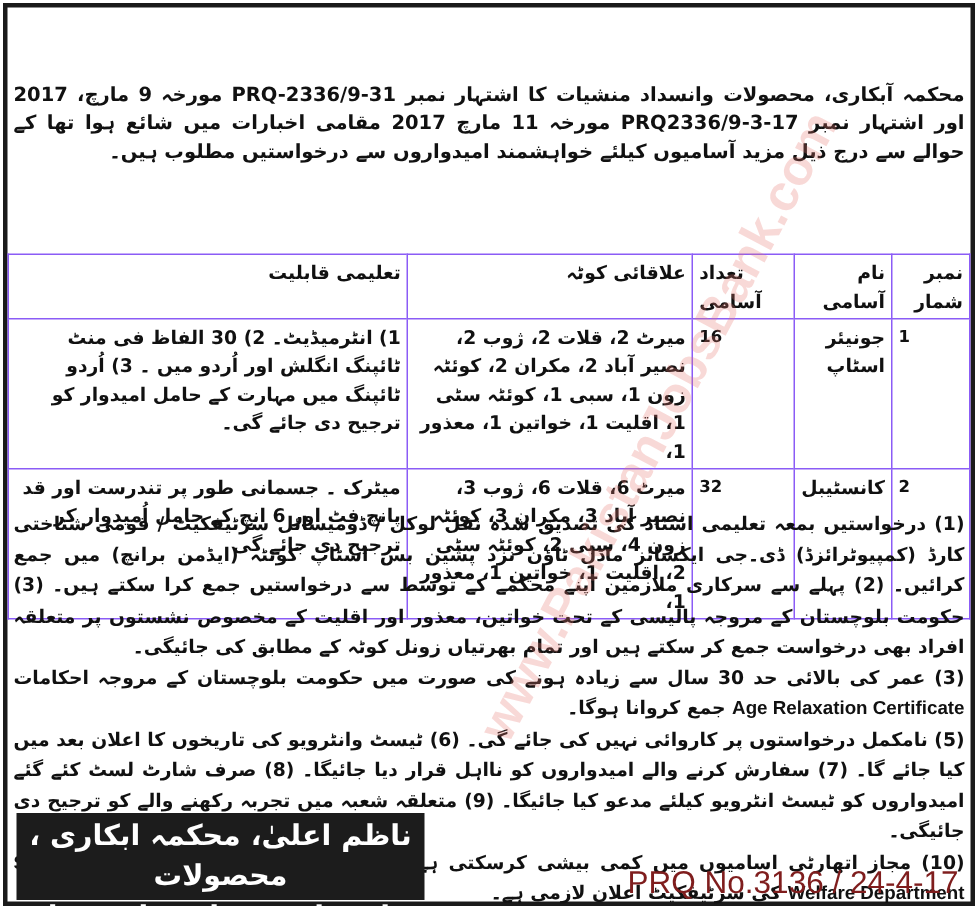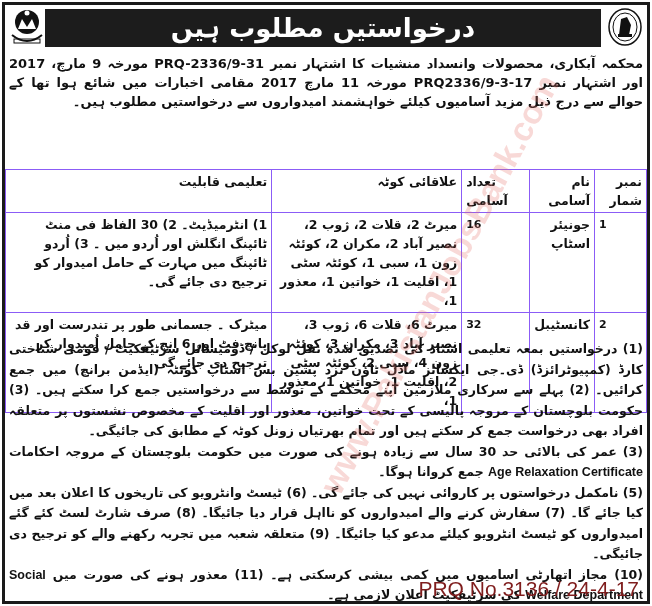--- a/index.html
+++ b/index.html
@@ -59,40 +59,20 @@
       position: absolute; left: 200px; top: 260px; transform: rotate(-62deg);
       color: rgba(230, 120, 110, 0.28); font-family: "Liberation Sans", sans-serif; font-size: 34px; font-weight: bold;
       pointer-events: none; white-space: nowrap;
     }
   </style>
 </head>
 <body>
 
 <div class="ad">
 
-  <div class="header">
-    <div class="logo logo-left">
-      <svg width="36" height="40" viewBox="0 0 36 40">
-        <circle cx="18" cy="15" r="12" fill="#111"></circle>
-        <path d="M9 22 L13 12 L18 20 L23 12 L27 22 Z" fill="#fff"></path>
-        <circle cx="18" cy="6" r="2.5" fill="#fff"></circle>
-        <path d="M3 28 Q18 40 33 28" stroke="#111" stroke-width="2" fill="none"></path>
-        <rect x="5" y="32" width="26" height="4" fill="none" stroke="#111" stroke-width="1"></rect>
-      </svg>
-    </div>
-    <div class="title-band">درخواستیں مطلوب ہیں</div>
-    <div class="logo logo-right">
-      <svg width="36" height="40" viewBox="0 0 36 40">
-        <ellipse cx="18" cy="20" rx="16" ry="18" fill="none" stroke="#111" stroke-width="1.5"></ellipse>
-        <ellipse cx="18" cy="20" rx="12" ry="14" fill="none" stroke="#111" stroke-width="1"></ellipse>
-        <path d="M12 28 L14 12 L20 10 L24 18 L22 28 Z" fill="#111"></path>
-        <rect x="11" y="27" width="14" height="3" fill="#111"></rect>
-      </svg>
-    </div>
-  </div>
 
   <div class="para p1">محکمہ آبکاری، محصولات وانسداد منشیات کا اشتہار نمبر PRQ-2336/9-31 مورخہ 9 مارچ، 2017 اور اشتہار نمبر PRQ2336/9-3-17 مورخہ 11 مارچ 2017 مقامی اخبارات میں شائع ہوا تھا کے حوالے سے درج ذیل مزید آسامیوں کیلئے خواہشمند امیدواروں سے درخواستیں مطلوب ہیں۔</div>
 
   <table class="jobs">
     <thead>
       <tr>
         <th class="c-no" style="text-align:right!important">نمبر شمار</th>
         <th class="c-post">نام آسامی</th>
         <th class="c-count" style="text-align:left">تعداد آسامی</th>
         <th class="c-quota">علاقائی کوٹہ</th>
@@ -124,17 +104,21 @@
     <span class="en">Age Relaxation Certificate</span>
     <span>جمع کروانا ہوگا۔</span>
     <br>
     <span>(5) نامکمل درخواستوں پر کاروائی نہیں کی جائے گی۔ (6) ٹیسٹ وانٹرویو کی تاریخوں کا اعلان بعد میں کیا جائے گا۔ (7) سفارش کرنے والے امیدواروں کو نااہل قرار دیا جائیگا۔ (8) صرف شارٹ لسٹ کئے گئے امیدواروں کو ٹیسٹ انٹرویو کیلئے مدعو کیا جائیگا۔ (9) متعلقہ شعبہ میں تجربہ رکھنے والے کو ترجیح دی جائیگی۔</span>
     <br>
     <span>(10) مجاز اتھارٹی اسامیوں میں کمی بیشی کرسکتی ہے۔ (11) معذور ہونے کی صورت میں</span>
     <span class="en">Social Welfare Department</span>
     <span>کی سرٹیفکیٹ اعلان لازمی ہے۔</span>
   </div>
 
+  <div class="signature">
+    <div>ناظم اعلیٰ، محکمہ ابکاری ، محصولات</div>
+    <div>و انسداد منشیات، بلوچستان</div>
+  </div>
 
   <div class="prq">PRQ No.3136 / 24-4-17</div>
 
   <div class="watermark">www.PakistanJobsBank.com</div>
 </div>
 
 </body></html>

